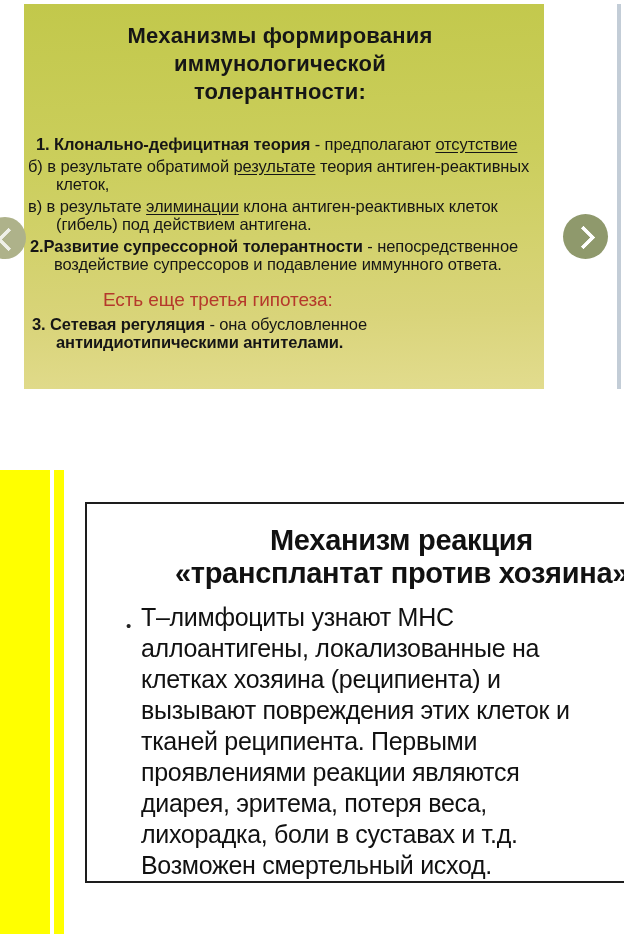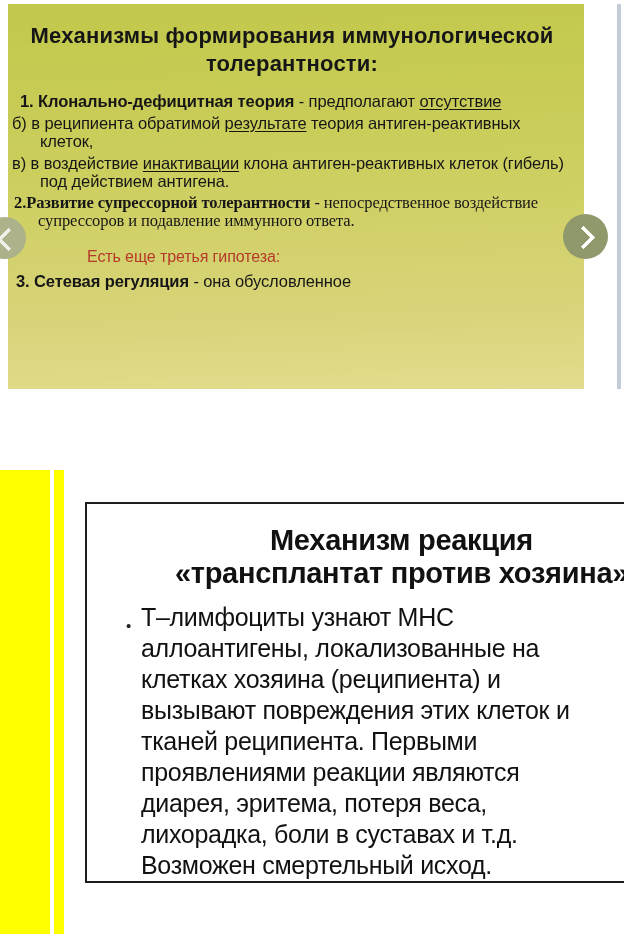--- a/index.html
+++ b/index.html
@@ -2,37 +2,37 @@
 <html><head>
 <meta charset="utf-8">
 <style>
   html,body{margin:0;padding:0;}
   body{
     width:624px;height:939px;position:relative;background:#ffffff;
     font-family:"Liberation Sans",sans-serif;overflow:hidden;
   }
   
   .slide1{
-    position:absolute;left:8px;top:4px;width:576px;height:385px;
+    position:absolute;left:24px;top:4px;width:520px;height:385px;
     background:linear-gradient(178deg,#c2c84b 0%,#cbce5c 40%,#d9d47a 80%,#e2dc8e 100%);
     color:#161616;box-sizing:border-box;padding:18px 8px 0 0;
   }
   .s1-title{
     text-align:center;font-weight:bold;font-size:22px;line-height:28px;
     white-space:pre-line;letter-spacing:.2px;margin:0 10px;
   }
-  .s1-body{margin-top:14px;font-size:16.5px;line-height:18px;letter-spacing:-0.1px;}
+  .s1-body{margin-top:29px;font-size:16.5px;line-height:18px;letter-spacing:-0.1px;}
   .item1{margin-left:12px;padding-left:20px;text-indent:-20px;}
   .item-sub{margin-left:4px;padding-left:28px;text-indent:-28px;margin-top:4px;}
-  .item2{margin-left:6px;padding-left:24px;text-indent:-24px;margin-top:4px;font-family:Liberation Serif, serif;}
+  .item2{margin-left:6px;padding-left:24px;text-indent:-24px;margin-top:4px;}
   .item3{margin-left:8px;padding-left:24px;text-indent:-24px;margin-top:6px;}
   .rest-block{display:block;text-indent:0;}
   .b{font-weight:bold;}
   .u{text-decoration:underline;text-underline-offset:2px;}
-  .red-note{margin:18px 0 0 79px;color:#b5392b;font-size:16px;line-height:18px;}
+  .red-note{margin:18px 0 0 79px;color:#b5392b;font-size:19px;line-height:18px;}
   .edge-sliver{position:absolute;left:617px;top:4px;width:4px;height:385px;background:#b9c4d0;opacity:.85;}
   
   .nav-circle{position:absolute;border-radius:50%;}
   .nav-prev{left:-16px;top:217px;width:42px;height:42px;background:#aeb28a;cursor:pointer;}
   .nav-next{left:563px;top:214px;width:45px;height:45px;background:#8f996c;cursor:pointer;}
   .chev{position:absolute;width:13px;height:13px;border-top:4px solid #fff;border-right:4px solid #fff;border-radius:1px;}
   .chev-right{left:12px;top:15px;transform:rotate(45deg);}
   .chev-left{left:16px;top:14px;transform:rotate(-135deg);border-color:rgba(255,255,255,.8);}
   
   .stripe-wide{position:absolute;left:0;top:470px;width:50px;height:464px;background:#ffff00;}
@@ -55,29 +55,29 @@
 <body>
 
 <div class="slide1">
   <div class="s1-title">Механизмы формирования иммунологической
 толерантности:</div>
 
   <div class="s1-body">
     <div class="item1"><span class="b">1. </span><span class="b">Клонально-дефицитная теория</span><span> - предполагают </span><span class="u">отсутствие</span></div>
 
 
-    <div class="item-sub"><span>б)</span><span> в реципиента обратимой </span><span class="u">результате</span><span> теория антиген-реактивных клеток,</span></div>
+    <div class="item-sub"><span>б)</span><span> в результате обратимой </span><span class="u">результате</span><span> теория антиген-реактивных клеток,</span></div>
 
-    <div class="item-sub"><span>в)</span><span> в воздействие </span><span class="u">инактивации</span><span> клона антиген-реактивных клеток (гибель) под действием антигена.</span></div>
+    <div class="item-sub"><span>в)</span><span> в результате </span><span class="u">элиминации</span><span> клона антиген-реактивных клеток (гибель) под действием антигена.</span></div>
 
     <div class="item2"><span class="b">2.</span><span class="b">Развитие супрессорной толерантности</span><span> - непосредственное воздействие супрессоров и подавление иммунного ответа.</span></div>
 
     <div class="red-note">Есть еще третья гипотеза:</div>
 
-    <div class="item3"><span class="b">3. </span><span class="b">Сетевая регуляция</span><span> - она обусловленное</span></div>
+    <div class="item3"><span class="b">3. </span><span class="b">Сетевая регуляция</span><span> - она обусловленное</span><span class="b rest-block">антиидиотипическими антителами.</span></div>
   </div>
 </div>
 
 <div class="edge-sliver"></div>
 
 <div class="nav-circle nav-prev">
   <span class="chev chev-left"></span>
 </div>
 <div class="nav-circle nav-next">
   <span class="chev chev-right"></span>

